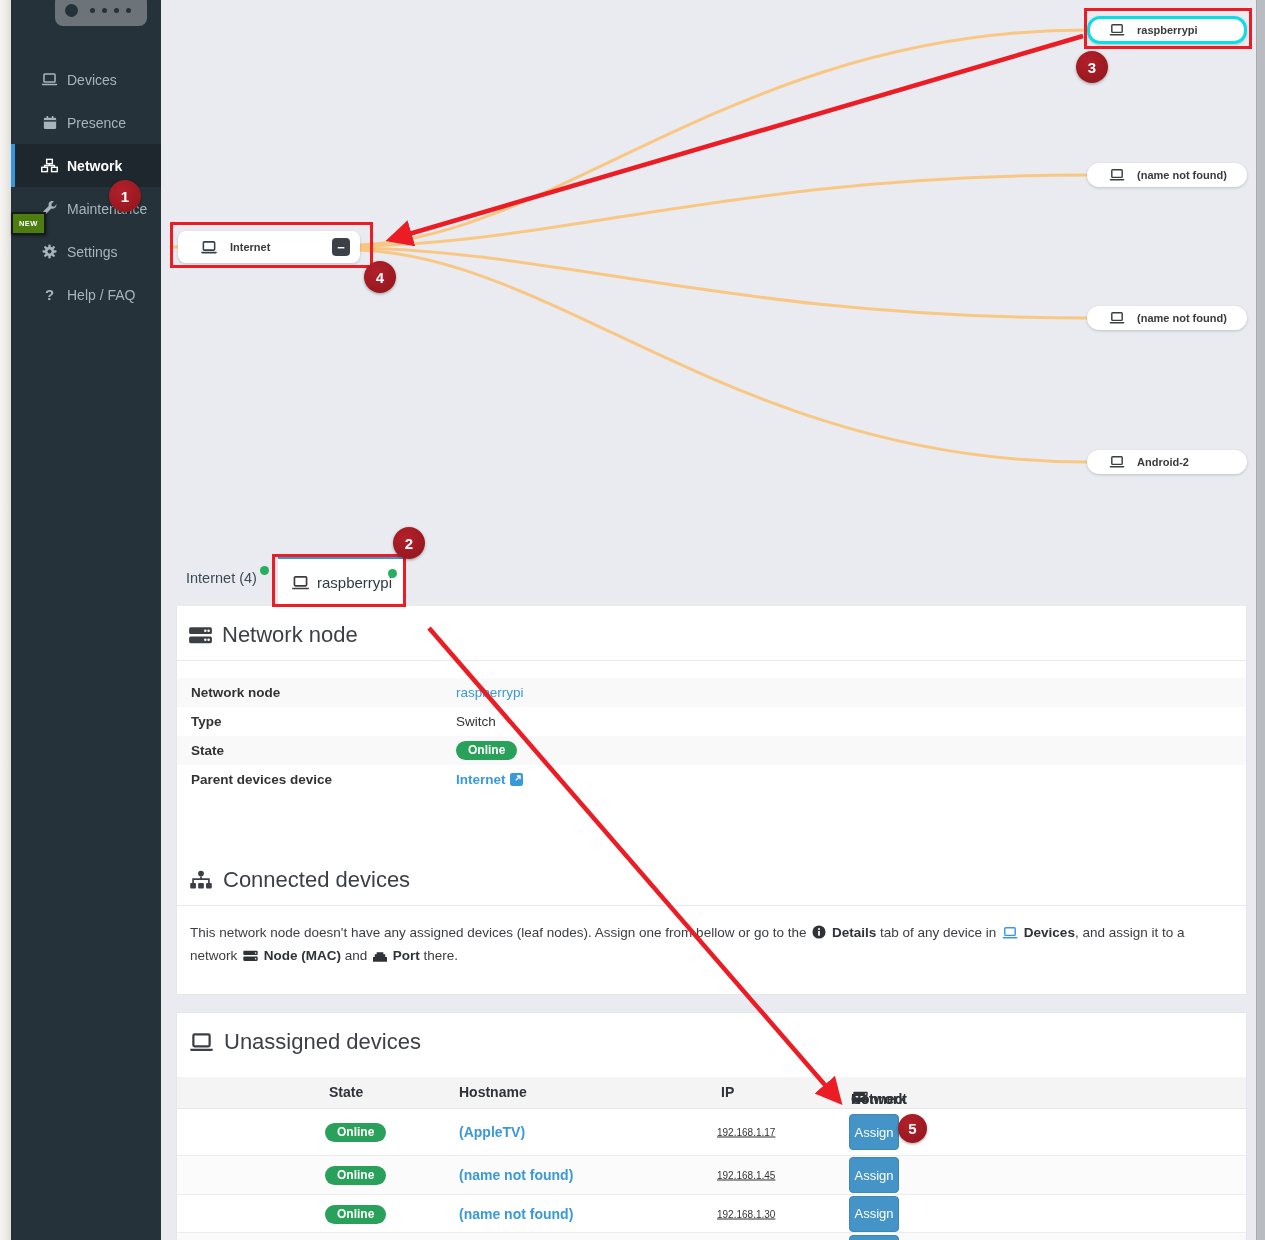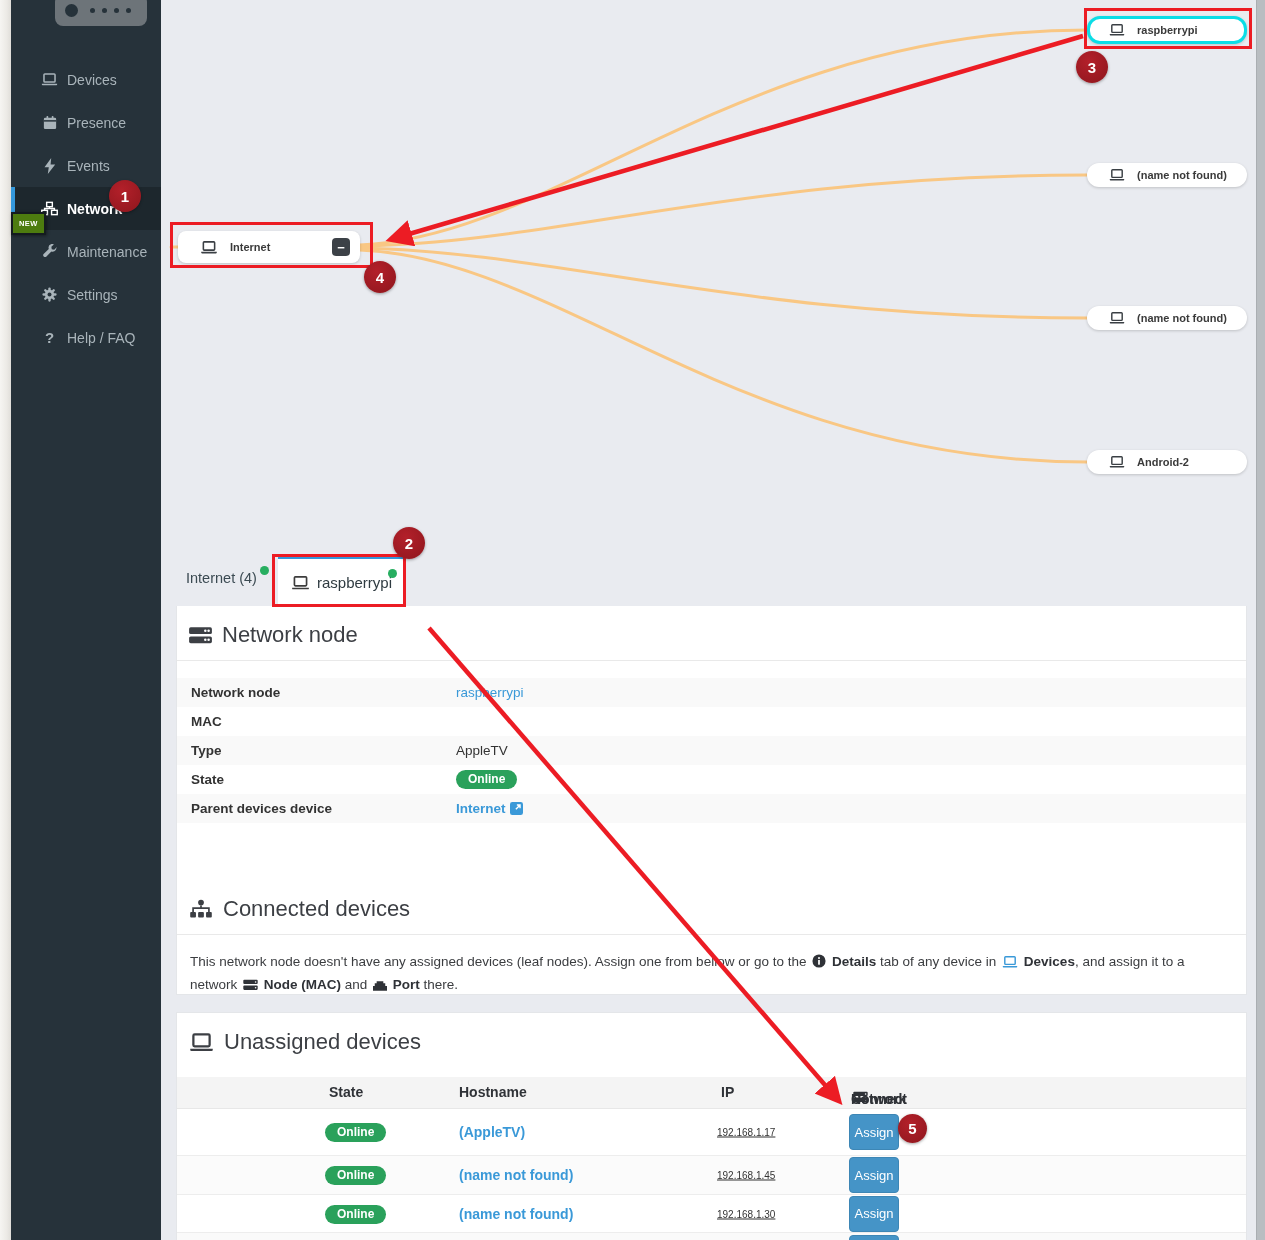--- a/index.html
+++ b/index.html
@@ -149,28 +149,20 @@
         <span class="nico">
           <svg width="14" height="15" viewBox="0 0 16 16">
               <rect x="4" y="0.5" width="2" height="3.5" rx="0.8" fill="currentColor"></rect>
               <rect x="10" y="0.5" width="2" height="3.5" rx="0.8" fill="currentColor"></rect>
               <rect x="1" y="2.5" width="14" height="13" rx="1.5" fill="currentColor"></rect>
               <rect x="1" y="5.3" width="14" height="1.7" fill="#26323a"></rect>
             </svg>
         </span>
         <span>Presence</span>
       </div>
-      <div class="nav-item">
-        <span class="nico">
-          <svg width="12" height="16" viewBox="0 0 12 16">
-              <polygon points="7.2,0 0.5,9.2 4.8,9.2 3.8,16 11.2,6.4 6.6,6.4" fill="currentColor"></polygon>
-            </svg>
-        </span>
-        <span>Events</span>
-      </div>
       <div class="nav-item active">
         <span class="nico">
           <svg width="18" height="15" viewBox="0 0 18 15">
               <g fill="none" stroke="currentColor" stroke-width="1.5">
                 <rect x="6" y="1" width="6" height="4.6"></rect>
                 <rect x="0.8" y="9.4" width="6" height="4.6"></rect>
                 <rect x="11.2" y="9.4" width="6" height="4.6"></rect>
                 <path d="M9 5.6 V7.5 M3.8 9.4 V7.5 h10.4 v1.9"></path>
               </g>
             </svg>
@@ -286,26 +278,22 @@
       <span class="sec-title">Network node</span>
     </div>
     <div class="divider"></div>
 
     <div class="kv-table">
       <div class="kv-row">
         <span class="kv-label">Network node</span>
         <span class="kv-value link">raspberrypi</span>
       </div>
       <div class="kv-row">
-        <span class="kv-label">MAC</span>
-        <span class="kv-value"><span class="mac-blur"></span></span>
-      </div>
-      <div class="kv-row">
         <span class="kv-label">Type</span>
-        <span class="kv-value">AppleTV</span>
+        <span class="kv-value">Switch</span>
       </div>
       <div class="kv-row">
         <span class="kv-label">State</span>
         <span class="kv-value"><span class="badge-online">Online</span></span>
       </div>
       <div class="kv-row">
         <span class="kv-label">Parent devices device</span>
         <span class="kv-value link bold"><span>Internet</span><span class="ext-ico">
               <svg width="13" height="13" viewBox="0 0 14 14">
                 <rect width="14" height="14" rx="2.5" fill="currentColor"></rect>

